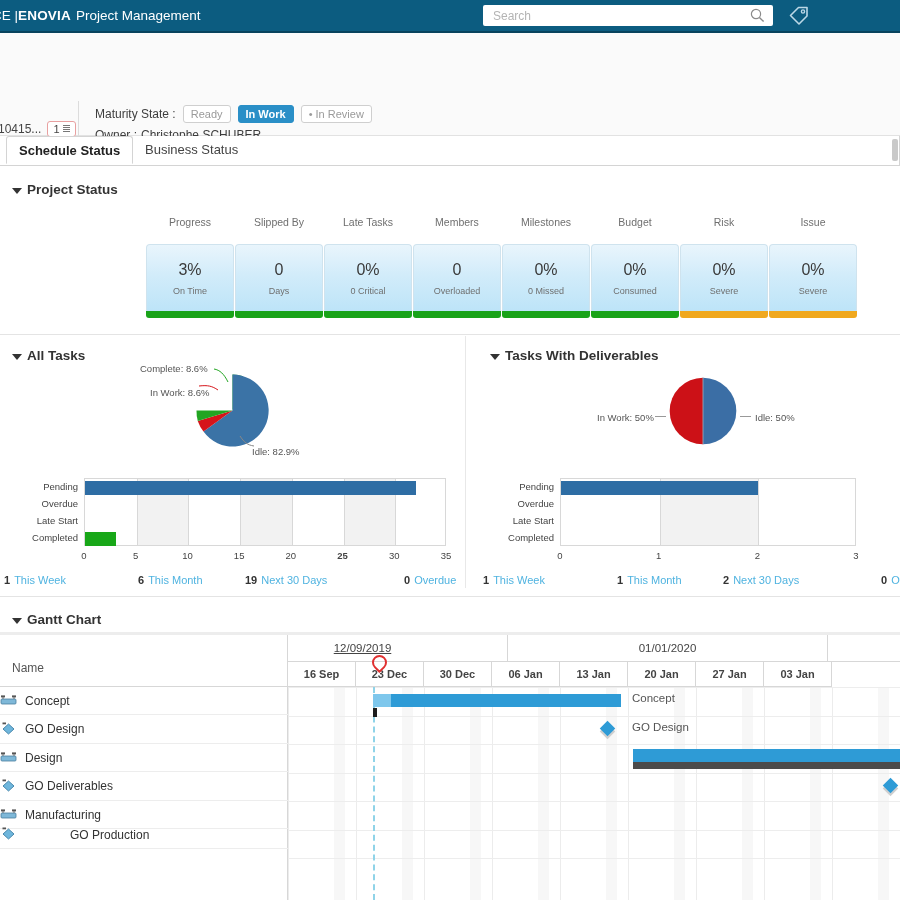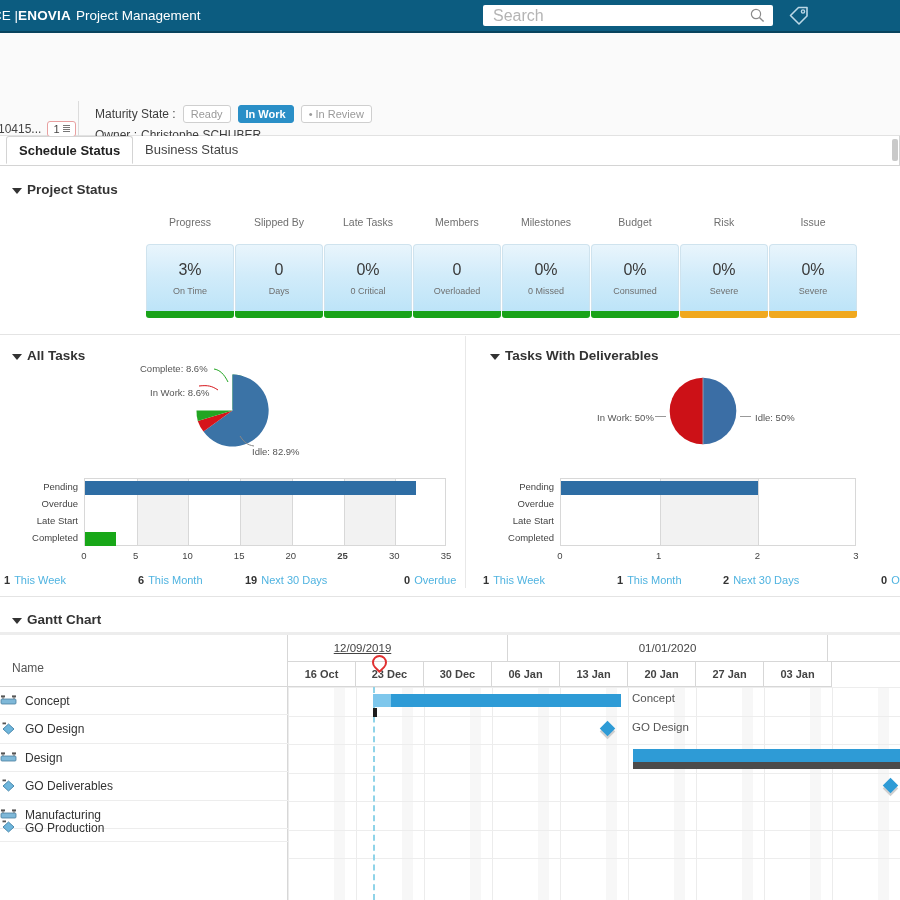--- a/index.html
+++ b/index.html
@@ -16,21 +16,21 @@
     background:#0c5c80;border-bottom:2px solid #08435d;
     display:flex;align-items:center;
   }
   .brand{color:#ffffff;font-size:13.5px;margin-left:-8px;white-space:nowrap;}
   .brand .b1{font-weight:400;}
   .brand .b2{font-weight:bold;letter-spacing:.2px;}
   .brand .b3{font-weight:400;margin-left:5px;}
   .search-wrap{position:absolute;left:483px;top:5px;width:290px;height:21px;
     background:#fff;border-radius:2px;display:flex;align-items:center;}
   .search-input{
-    border:0;outline:0;width:240px;margin-left:8px;font-size:16px;
+    border:0;outline:0;width:240px;margin-left:8px;font-size:12px;
     color:#555;font-family:"Liberation Sans", sans-serif;background:transparent;
   }
   .search-input::placeholder{color:#b4b4b4;}
   .search-icon{position:absolute;right:8px;top:3px;}
   .tag-icon{position:absolute;left:788px;top:5px;}
 
   
   .infostrip{
     position:absolute;left:0;top:33px;width:900px;height:102px;
     background:#fafafa;border-bottom:1px solid #e2e2e2;
@@ -429,38 +429,38 @@
         <div class="g-row" style="top:166px;">
           <span><svg width="17" height="13" viewBox="0 0 17 13">
               <rect x="1" y="6" width="15" height="5" rx="1" fill="#7fb8d8" stroke="#4a7fa0" stroke-width="0.8"></rect>
               <rect x="1" y="2.4" width="4" height="2" fill="#555"></rect>
               <rect x="12" y="2.4" width="4" height="2" fill="#555"></rect>
               <line x1="3" y1="4" x2="3" y2="6" stroke="#555" stroke-width="0.8"></line>
               <line x1="14" y1="4" x2="14" y2="6" stroke="#555" stroke-width="0.8"></line>
             </svg></span>
           <span class="rlabel">Manufacturing</span>
         </div>
-        <div class="g-row" style="top:179px;">
+        <div class="g-row" style="top:186px;gap:45px;">
           <span><svg width="17" height="14" viewBox="0 0 17 14">
               <rect x="2.5" y="1.5" width="3.5" height="1.8" fill="#555"></rect>
               <path d="M8.5 3 L14 8 L8.5 13 L3 8 Z" fill="#6fb6dc" stroke="#3d7fa5" stroke-width="0.9"></path>
             </svg></span>
           <span class="rlabel">GO Production</span>
         </div>
       </div>
   </div>
 
   <div class="g-timeline">
     <div id="gantt-head1">
         <div class="g-hdr1" style="left:-70px;width:290px;text-decoration:underline;">12/09/2019</div>
         <div class="g-hdr1" style="left:220px;width:320px;">01/01/2020</div>
         <div class="g-hdr1" style="left:540px;width:110px;"></div>
       </div>
     <div id="gantt-head2">
-        <div class="g-hdr2" style="left:0px;width:68px;">16 Oct</div>
+        <div class="g-hdr2" style="left:0px;width:68px;">16 Sep</div>
         <div class="g-hdr2" style="left:68px;width:68px;">23 Dec</div>
         <div class="g-hdr2" style="left:136px;width:68px;">30 Dec</div>
         <div class="g-hdr2" style="left:204px;width:68px;">06 Jan</div>
         <div class="g-hdr2" style="left:272px;width:68px;">13 Jan</div>
         <div class="g-hdr2" style="left:340px;width:68px;">20 Jan</div>
         <div class="g-hdr2" style="left:408px;width:68px;">27 Jan</div>
         <div class="g-hdr2" style="left:476px;width:68px;">03 Jan</div>
       </div>
     <div id="gantt-body">
         <div class="g-weekend" style="left:46px;"></div>

